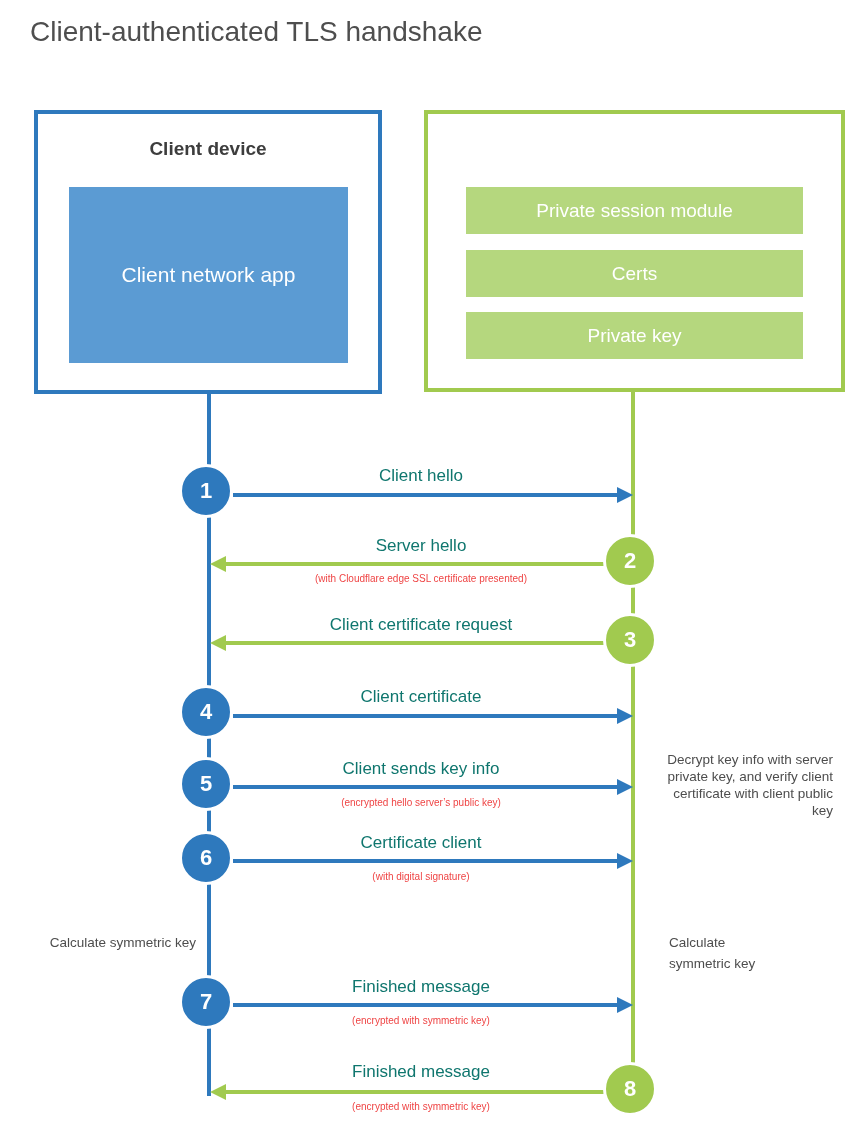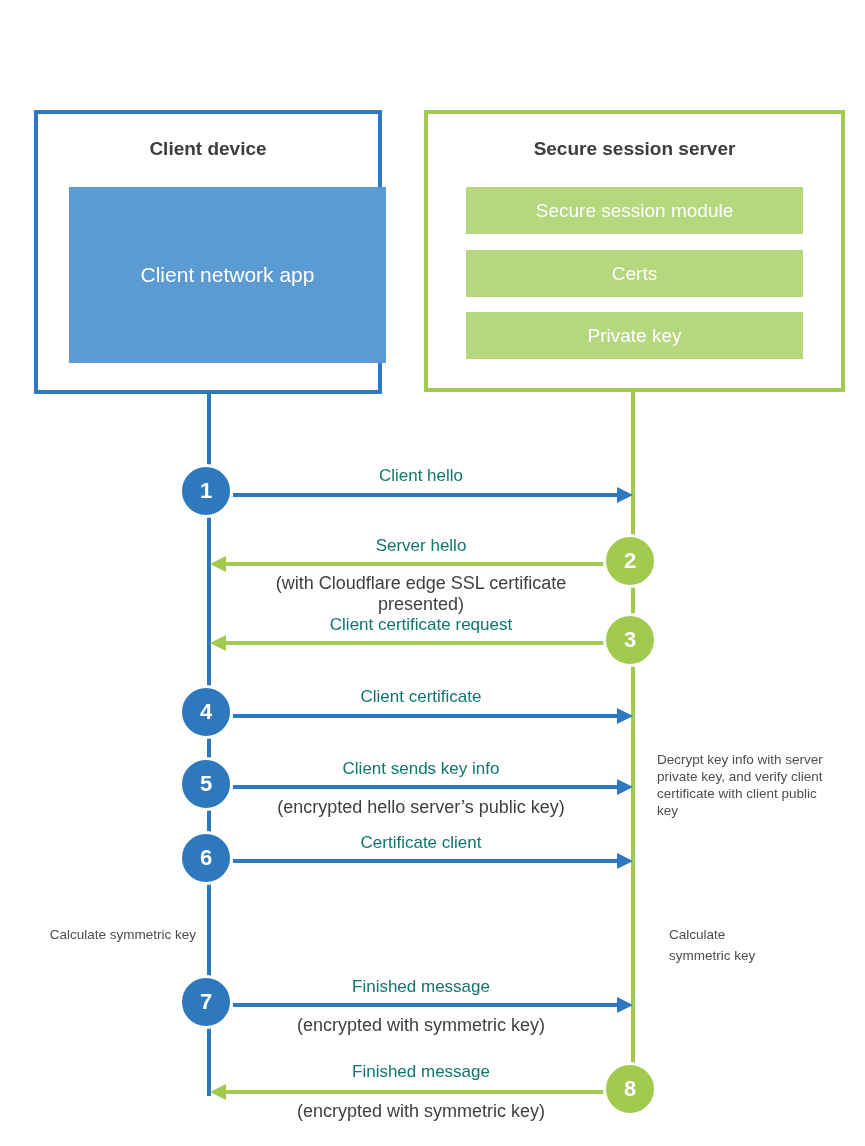--- a/index.html
+++ b/index.html
@@ -7,21 +7,21 @@
   #canvas{position:relative;width:865px;height:1146px;background:#ffffff;overflow:hidden;}
 
   
   .page-title{position:absolute;left:30px;top:16px;font-size:28px;font-weight:300;color:#4e4e4e;}
 
   
   .entity-box{position:absolute;box-sizing:border-box;background:#fff;}
   .client-box{left:34px;top:110px;width:348px;height:284px;border:4px solid #2e79bd;}
   .server-box{left:424px;top:110px;width:421px;height:282px;border:4px solid #a1ca4f;}
   .entity-title{position:absolute;left:0;right:0;top:24px;text-align:center;font-size:19px;font-weight:bold;color:#3d3d3d;}
-  .app-box{position:absolute;left:31px;top:73px;width:317px;height:176px;background:#5b9bd3;display:flex;align-items:center;justify-content:center;}
+  .app-box{position:absolute;left:31px;top:73px;width:279px;height:176px;background:#5b9bd3;display:flex;align-items:center;justify-content:center;}
   .app-box span{display:block;width:175px;text-align:center;color:#fff;font-size:21px;line-height:1.3;}
   .server-bar{position:absolute;left:38px;width:337px;height:47px;background:#b5d77e;display:flex;align-items:center;justify-content:center;color:#fff;font-size:19px;}
   .bar-1{top:73px}.bar-2{top:136px}.bar-3{top:198px}
 
   
   .vline{position:absolute;width:4px;}
   .vline-client{left:207px;top:392px;height:704px;background:#2e79bd;}
   .vline-server{left:631px;top:390px;height:703px;background:#a1ca4f;}
 
   
@@ -40,46 +40,46 @@
       display:flex;align-items:center;justify-content:center;color:#fff;font-size:22px;font-weight:bold;z-index:5;}
   .circle-blue{background:#2e79bd;left:179px;}
   .circle-green{background:#a1ca4f;left:603px;}
   .c1{top:464px}.c2{top:534px}.c3{top:613px}.c4{top:685px}
   .c5{top:757px}.c6{top:831px}.c7{top:975px}.c8{top:1062px}
 
   
   .step-label{position:absolute;left:241px;width:360px;text-align:center;font-size:17px;color:#0f766e;}
   .l1{top:466px}.l2{top:536px}.l3{top:615px}.l4{top:687px}
   .l5{top:759px}.l6{top:833px}.l7{top:977px}.l8{top:1062px}
-  .step-sub{position:absolute;left:241px;width:360px;text-align:center;font-size:18px;color:#404040;}
+  .step-sub{position:absolute;left:241px;width:360px;text-align:center;font-size:10px;color:#ef4444;}
   .s2{top:573px}.s5{top:797px}.s6{top:871px}.s7{top:1015px}.s8{top:1101px}
 
   
   .side-note{position:absolute;font-size:13.5px;color:#4d4d4d;line-height:17px;}
-  .decrypt-note{left:657px;top:751px;width:176px;text-align:left;}
-  .calc-note{line-height:21px;}
+  .decrypt-note{left:657px;top:751px;width:176px;text-align:right;}
+  .calc-note{line-height:21px;margin-top:8px;}
   .calc-left{left:46px;top:924px;width:150px;text-align:right;}
   .calc-right{left:669px;top:924px;width:115px;text-align:left;}
 </style>
 </head>
 <body>
 
 <div id="canvas">
 
+  <div class="page-title">Client-authenticated TLS handshake</div>
 
   <div class="entity-box client-box">
     <div class="entity-title">Client device</div>
     <div class="app-box">
       <span>Client network app</span>
     </div>
   </div>
 
   <div class="entity-box server-box">
-    <div class="entity-title">Secure session server</div>
-    <div class="server-bar bar-1">Secure session module</div>
+    <div class="server-bar bar-1">Private session module</div>
     <div class="server-bar bar-3">Private key</div>
     <div class="server-bar bar-2">Certs</div>
   </div>
 
   <div class="vline vline-client"></div>
   <div class="vline vline-server"></div>
 
   <div class="arrow arrow-right a1"></div>
   <div class="step-label l1">Client hello</div>
   <div class="step-circle circle-blue c1">
@@ -107,20 +107,21 @@
 
   <div class="arrow arrow-right a5"></div>
   <div class="step-label l5">Client sends key info</div>
   <div class="step-sub s5">(encrypted hello server’s public key)</div>
   <div class="step-circle circle-blue c5">
     <span>5</span>
   </div>
 
   <div class="arrow arrow-right a6"></div>
   <div class="step-label l6">Certificate client</div>
+  <div class="step-sub s6">(with digital signature)</div>
   <div class="step-circle circle-blue c6">
     <span>6</span>
   </div>
 
   <div class="arrow arrow-right a7"></div>
   <div class="step-label l7">Finished message</div>
   <div class="step-sub s7">(encrypted with symmetric key)</div>
   <div class="step-circle circle-blue c7">
     <span>7</span>
   </div>

